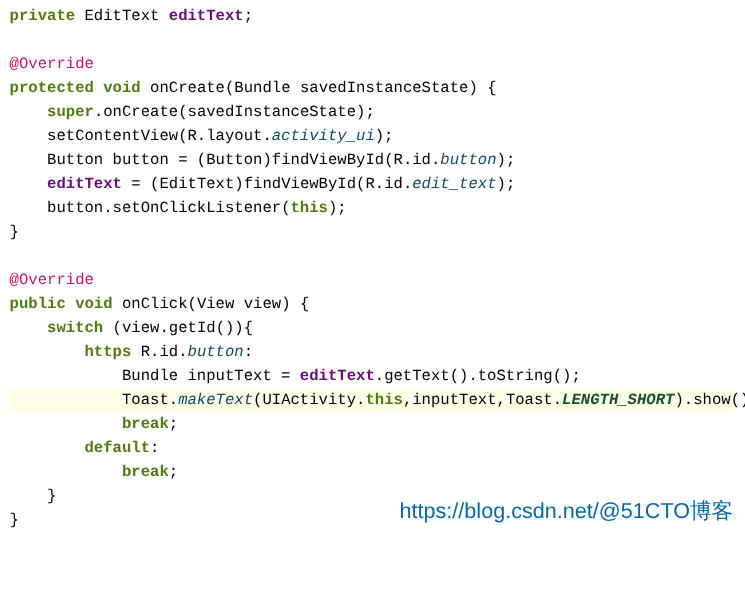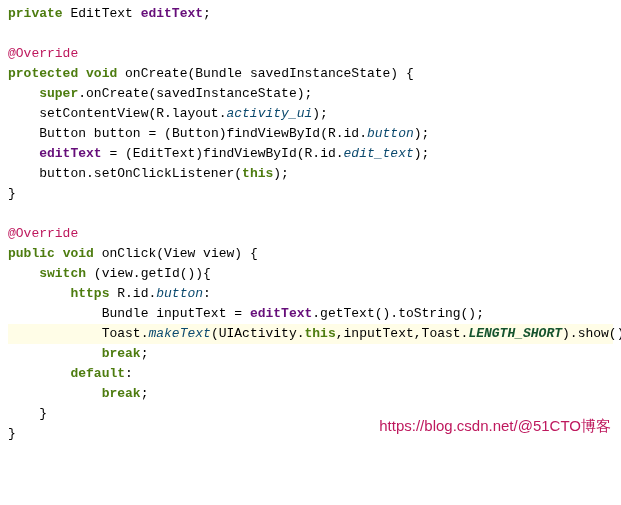--- a/index.html
+++ b/index.html
@@ -23,23 +23,23 @@
   .anno { color: #be185d; }
   .varb { color: #660e7a; font-weight: bold; }
   .ital { color: #0c4a6e; font-style: italic; }
   .italb{ color: #14532d; font-style: italic; font-weight: bold; }
   .p    { color: #000; }
   .hl   { background: #fffde7; display: inline-block; width: 100%; }
   .watermark {
     position: absolute;
     right: 10px;
     bottom: 12px;
-    color: #be185d;
+    color: #0369a1;
     font-family: Arial, sans-serif;
-    font-size: 15px;
+    font-size: 18px;
     pointer-events: none;
   }
 </style>
 </head>
 <body>
 
 <pre><span><span class="kw">private</span> <span>EditText</span> <span class="varb">editText</span><span class="p">;</span></span>
 
 <span><span class="anno">@Override</span></span>
 <span><span class="kw">protected</span> <span class="kw">void</span> <span>onCreate</span>(<span>Bundle</span> <span>savedInstanceState</span>) {</span>

